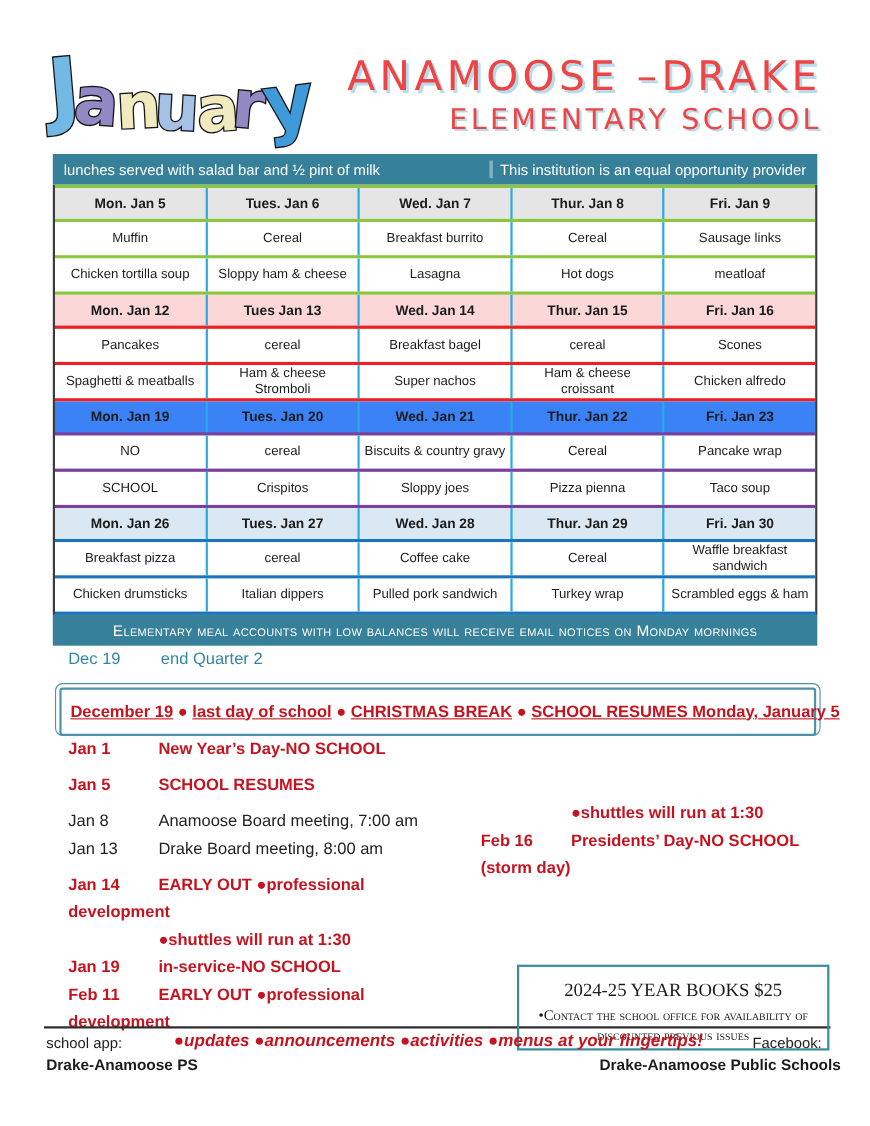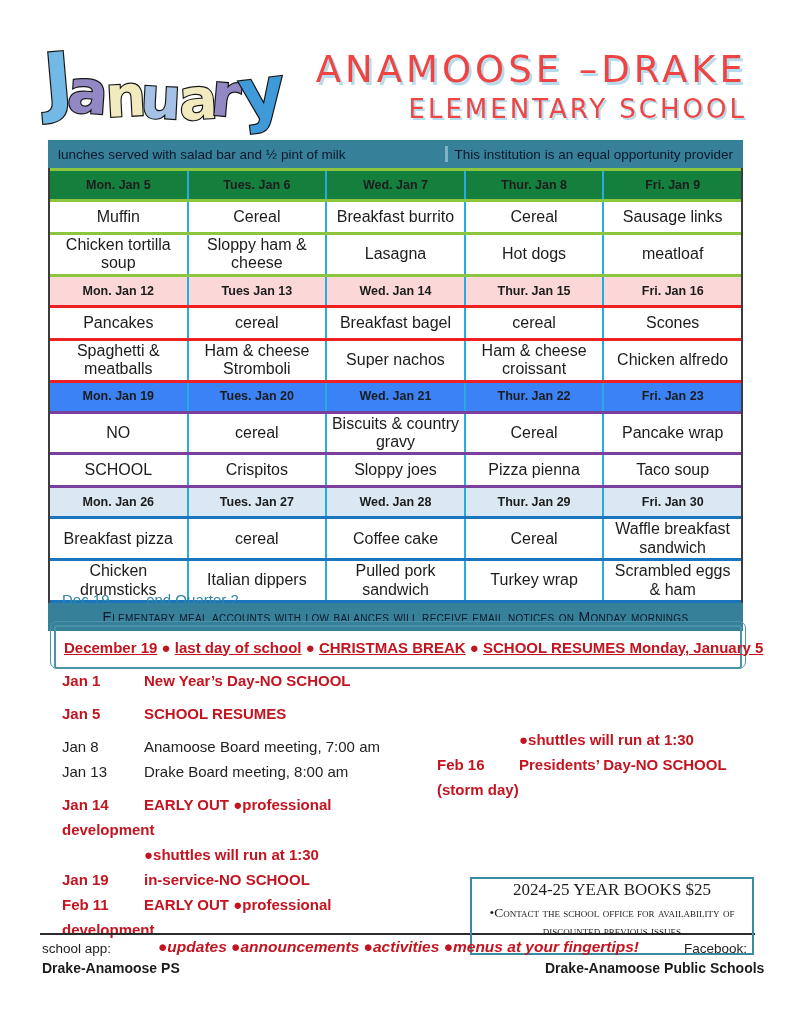--- a/index.html
+++ b/index.html
@@ -18,34 +18,34 @@
   .ml:nth-child(6){font-size:60px;transform:rotate(5deg) translateY(9px);}
   .ml:nth-child(7){font-size:70px;transform:rotate(-7deg) translateY(10px);}
 
   .school-title{position:absolute;right:44px;top:48px;text-align:right;color:#ef4444;
       font-family:"DejaVu Sans",sans-serif;}
   .st1{font-size:37px;letter-spacing:4px;text-shadow:2.5px 2.5px 0 #b5dcec;}
   .st2{font-size:26px;letter-spacing:3px;margin-top:3px;text-shadow:2px 2px 0 #b5dcec;}
 
   
   .flyer-col{position:absolute;left:48px;top:140px;width:695px;}
-  .banner{background:#36809a;color:#0f172a;min-height:28px;display:flex;align-items:center;
+  .banner{background:#36809a;color:#ffffff;min-height:28px;display:flex;align-items:center;
       padding:0 10px;font-size:13.5px;box-sizing:border-box;}
   .banner-top{justify-content:space-between;}
   .banner-right{display:flex;align-items:center;}
   .eq-divider{width:3px;height:16px;background:#7fb3c3;margin-right:7px;}
   .banner-bottom{justify-content:center;font-variant:small-caps;font-size:14px;letter-spacing:.3px;}
 
   .menu-table{border-left:2px solid #3c3c3c;border-right:2px solid #3c3c3c;background:#fff;}
   .week:first-child{border-top:3px solid var(--wb);}
   .trow{display:flex;border-bottom:3px solid var(--wb);}
   .trow.day-header{height:28px;}
   .trow.menu-row{min-height:30px;background:#fff;}
   .cell{flex:1;display:flex;align-items:center;justify-content:center;text-align:center;
-      font-size:16px;line-height:1.15;padding:1px 4px;}
+      font-size:12px;line-height:1.15;padding:1px 4px;}
   .cell + .cell{border-left:2px solid #29abe2;}
   .day-header .cell{font-weight:bold;font-size:12.5px;}
 
   
   .quarter{position:absolute;left:62px;top:591px;color:#3285a8;font-size:15px;}
   .q-date{display:inline-block;width:80px;}
 
   .break-box{position:absolute;left:50px;top:621px;width:688px;height:40px;
       border:1px solid #4b93a8;border-radius:7px;padding:3px;box-sizing:content-box;}
   .break-inner{border:2px solid #4b93a8;border-radius:3px;height:100%;display:flex;
@@ -59,21 +59,21 @@
   .ev{min-height:16px;margin-bottom:8px;}
   .ev.gap{margin-bottom:16px;}
   .ev.red{color:#c41420;}
   .ev.black{color:#222;font-weight:400;}
   .evdate{display:inline-block;width:82px;}
 
   
   .yearbook{position:absolute;left:470px;top:877px;width:280px;height:74px;
       border:2px solid #3a8aa0;background:transparent;text-align:center;
       font-family:"Liberation Serif",serif;color:#1c1c1c;z-index:2;}
-  .yb-title{font-size:17px;margin-top:1px;}
+  .yb-title{font-size:17px;margin-top:11px;}
   .yb-body{font-size:13.5px;font-variant:small-caps;line-height:1.3;margin-top:4px;padding:0 16px;}
 
   .footer-rule{position:absolute;left:40px;top:933px;width:715px;border-top:2px solid #2b2b2b;z-index:1;}
   .app-label{position:absolute;left:42px;top:941px;font-size:13.5px;}
   .app-features{position:absolute;left:158px;top:938px;font-size:15.5px;font-weight:bold;
       font-style:italic;color:#c41420;z-index:3;white-space:nowrap;}
   .fb-label{position:absolute;left:684px;top:941px;font-size:13.5px;z-index:3;text-align:right;}
   .app-name{position:absolute;left:42px;top:960px;font-weight:bold;font-size:14px;text-align:center;}
   .fb-name{position:absolute;left:545px;top:960px;font-weight:bold;font-size:14px;}
 </style>
@@ -93,21 +93,21 @@
     <div class="banner banner-top">
       <span>lunches served with salad bar and ½ pint of milk</span>
       <span class="banner-right">
         <span class="eq-divider"></span>
         <span>This institution is an equal opportunity provider</span>
       </span>
     </div>
 
     <div class="menu-table">
         <div class="week" style="--wb: #8cc63f;">
-          <div class="trow day-header" style="background: #15803d;">
+          <div class="trow day-header" style="background: #e5e5e5;">
             <div class="cell">Mon. Jan 5</div>
             <div class="cell">Tues. Jan 6</div>
             <div class="cell">Wed. Jan 7</div>
             <div class="cell">Thur. Jan 8</div>
             <div class="cell">Fri. Jan 9</div>
           </div>
           <div class="trow menu-row">
             <div class="cell">Muffin</div>
             <div class="cell">Cereal</div>
             <div class="cell">Breakfast burrito</div>

